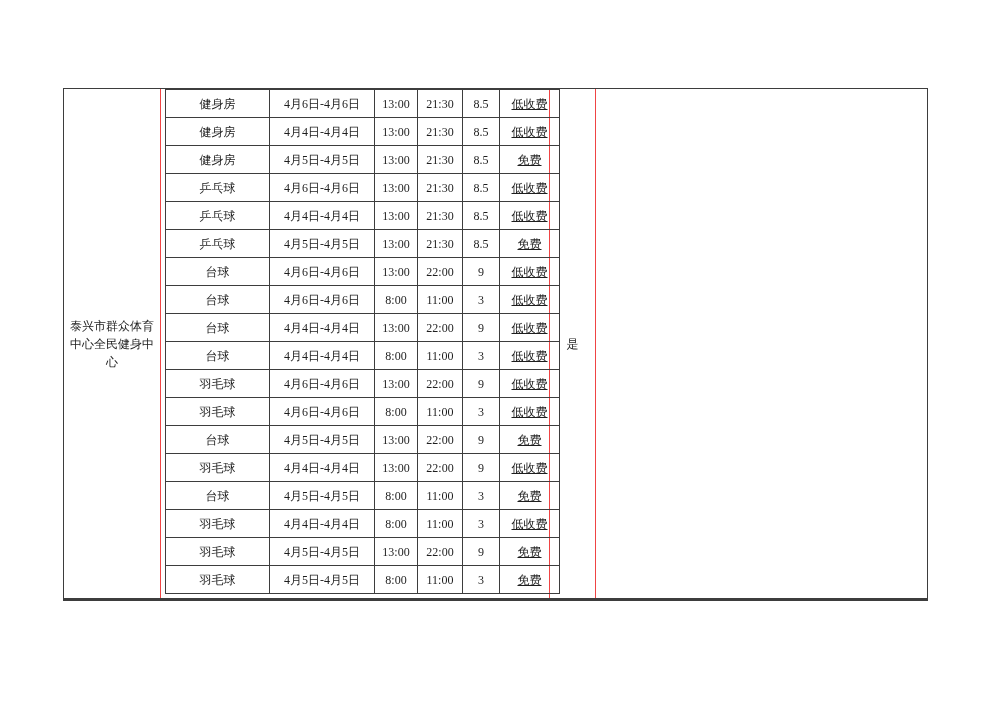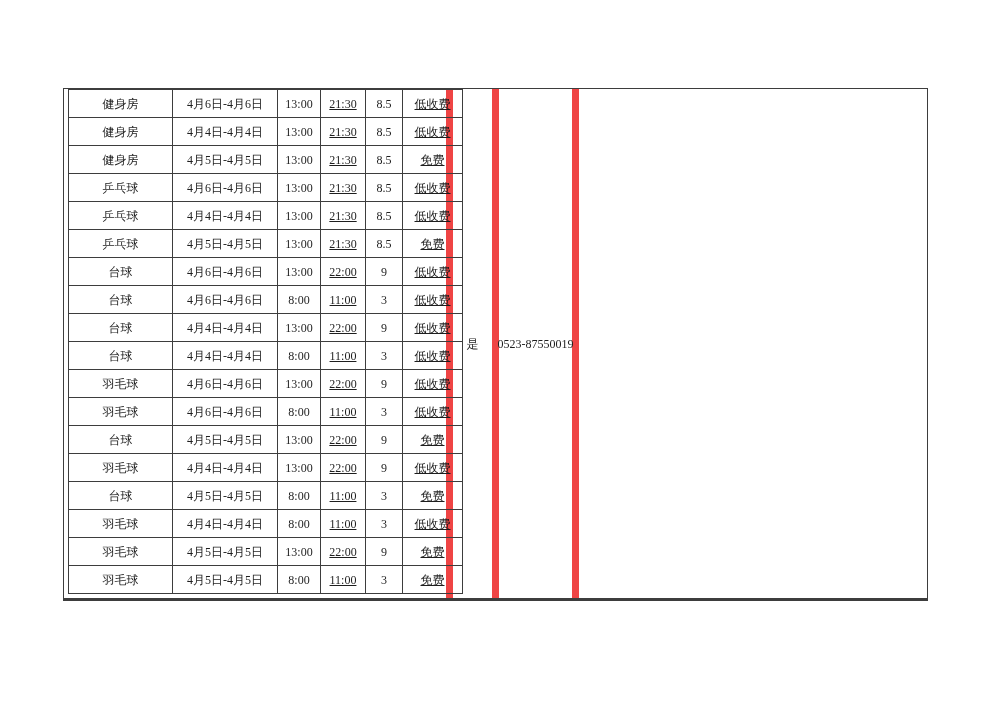--- a/index.html
+++ b/index.html
@@ -22,21 +22,21 @@
     width: 865px;
     height: 513px;
     box-sizing: border-box;
     border: 1px solid #3d3d3d;
     border-bottom-width: 3px;
     display: flex;
     align-items: stretch;
   }
   .cell {
     box-sizing: border-box;
-    border-right: 7px solid #ef4444;
+    border-right: 1px solid #ef4444;
     display: flex;
     align-items: center;
     justify-content: center;
     text-align: center;
     font-size: 12px;
     line-height: 1.5;
   }
   .cell:last-child { border-right: none; }
   .city  { width: 56px; }
   .venue { width: 97px; padding: 0 6px; word-break: break-all; }
@@ -63,28 +63,29 @@
     padding: 0 1px;
     text-align: center;
     vertical-align: middle;
     font-size: 12px;
     white-space: nowrap;
     overflow: hidden;
   }
   .c-activity   { width: 104px; }
   .c-date_range { width: 105px;  }
   .c-start_time { width: 43px;  }
-  .c-end_time   { width: 45px; text-decoration: underline;  }
+  .c-end_time   { width: 45px;  }
   .c-price      { width: 37px; font-family: Liberation Serif, serif;  }
   .c-fee_type   { width: 60px; text-decoration: underline;  }
 </style>
 </head>
 <body>
 
 <div class="facility-table">
+  <div class="cell venue">泰兴市群众体育中心全民健身中心</div>
   <div class="cell detail">
     <table class="sched">
       <tbody>
           <tr>
             <td class="c-activity">健身房</td>
             <td class="c-date_range">4月6日-4月6日</td>
             <td class="c-start_time">13:00</td>
             <td class="c-end_time">21:30</td>
             <td class="c-price">8.5</td>
             <td class="c-fee_type">低收费</td>
@@ -222,15 +223,14 @@
             <td class="c-date_range">4月5日-4月5日</td>
             <td class="c-start_time">8:00</td>
             <td class="c-end_time">11:00</td>
             <td class="c-price">3</td>
             <td class="c-fee_type">免费</td>
           </tr>
         </tbody>
     </table>
   </div>
   <div class="cell yes">是</div>
-  <div class="cell phone">0523-87550019</div>
   <div class="cell notes"></div>
 </div>
 
 </body></html>

